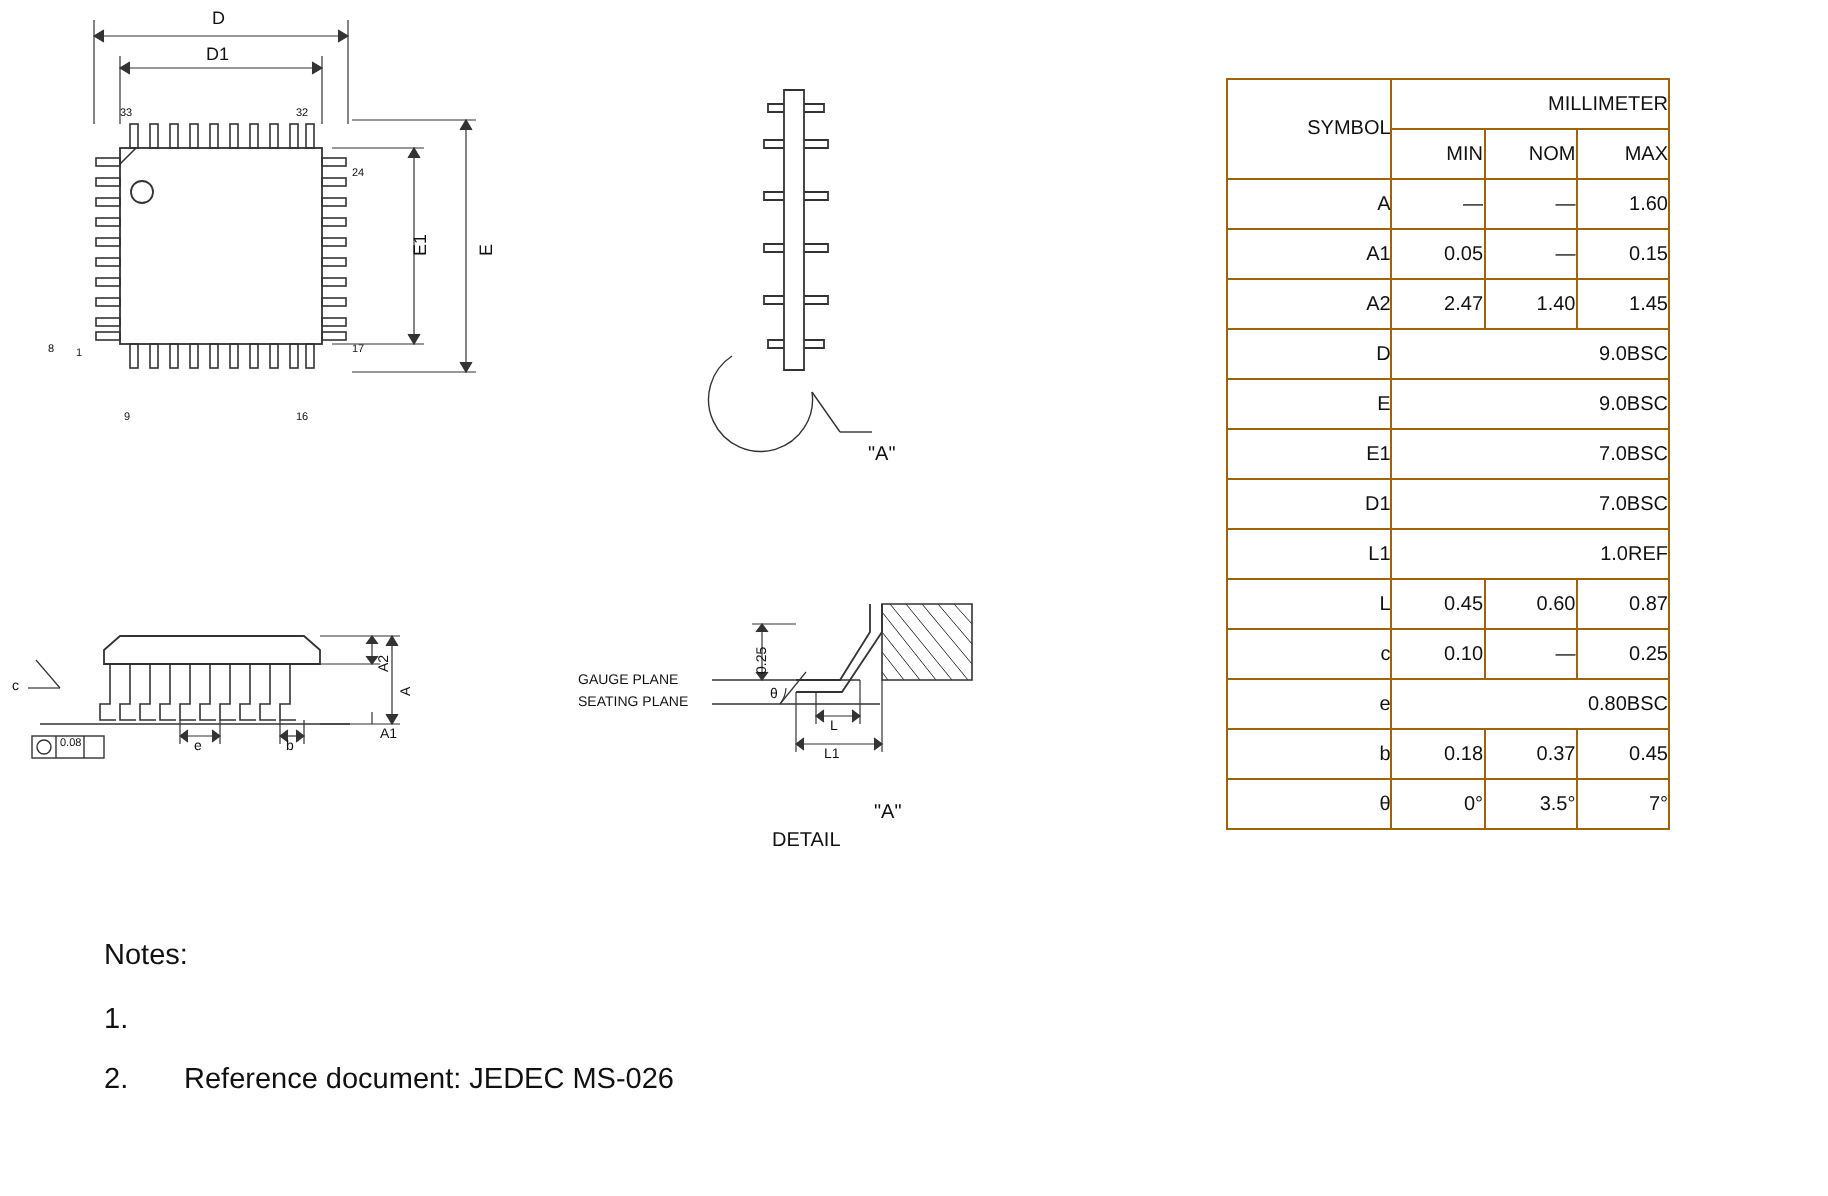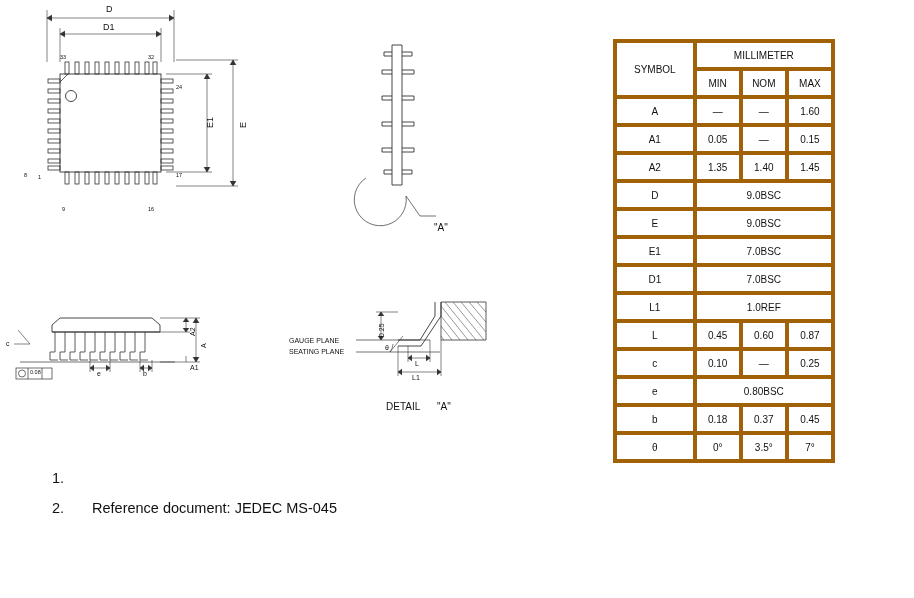--- a/index.html
+++ b/index.html
@@ -30,22 +30,22 @@
   .dim-table {
     position: absolute;
     left: 613px;
     top: 39px;
     width: 222px;
     border-collapse: collapse;
     font-size: 10px;
     font-family: "Liberation Sans", sans-serif;
   }
   .dim-table td, .dim-table th {
-    border: 4px solid #a16207;
-    text-align: center;
+    border: 1px solid #a16207;
+    text-align: right;
     vertical-align: middle;
     padding: 0;
     height: 24px;
     font-weight: normal;
     color: #111;
   }
   .dim-table th {
     font-weight: normal;
   }
   .col-sym { width: 72px; }
@@ -332,21 +332,21 @@
 
   <div class="lbl rot90 sm" style="left:200px; top:348px;">A</div>
   <div class="lbl rot90 sm" style="left:189px; top:336px;">A2</div>
   <div class="lbl sm" style="left:190px; top:364px;">A1</div>
   <div class="lbl sm" style="left:6px; top:340px;">c</div>
   <div class="lbl sm" style="left:97px; top:370px;">e</div>
   <div class="lbl sm" style="left:143px; top:370px;">b</div>
   <div class="lbl xs" style="left:30px; top:369px;">0.08</div>
 
   <div class="lbl big" style="left:434px; top:222px;">"A"</div>
-  <div class="lbl big" style="left:386px; top:401px;">DETAIL</div>
+  <div class="lbl big" style="left:386px; top:415px;">DETAIL</div>
   <div class="lbl big" style="left:437px; top:401px;">"A"</div>
   <div class="lbl sm" style="left:289px; top:337px;">GAUGE  PLANE</div>
   <div class="lbl sm" style="left:289px; top:348px;">SEATING  PLANE</div>
   <div class="lbl rot90 sm" style="left:378px; top:337px;">0.25</div>
   <div class="lbl sm" style="left:415px; top:360px;">L</div>
   <div class="lbl sm" style="left:412px; top:374px;">L1</div>
   <div class="lbl sm" style="left:385px; top:344px;">θ</div>
 
   <table class="dim-table">
     <thead>
@@ -368,21 +368,21 @@
         <td>1.60</td>
       </tr>
       <tr>
         <td>A1</td>
         <td>0.05</td>
         <td>—</td>
         <td>0.15</td>
       </tr>
       <tr>
         <td>A2</td>
-        <td>1.35</td>
+        <td>2.47</td>
         <td>1.40</td>
         <td>1.45</td>
       </tr>
       <tr>
         <td>D</td>
         <td colspan="3">9.0BSC</td>
       </tr>
       <tr>
         <td>E</td>
         <td colspan="3">9.0BSC</td>
@@ -424,22 +424,23 @@
       <tr>
         <td>θ</td>
         <td>0°</td>
         <td>3.5°</td>
         <td>7°</td>
       </tr>
     </tbody>
   </table>
 
   <div class="notes">
+    <div class="title">Notes:</div>
     <div class="note-row">
       <div class="note-num">1.</div>
     </div>
     <div class="note-row">
       <div class="note-num">2.</div>
-      <div>Reference document: JEDEC MS-045</div>
+      <div>Reference document: JEDEC MS-026</div>
     </div>
   </div>
 
 </div>
 
 </body></html>

